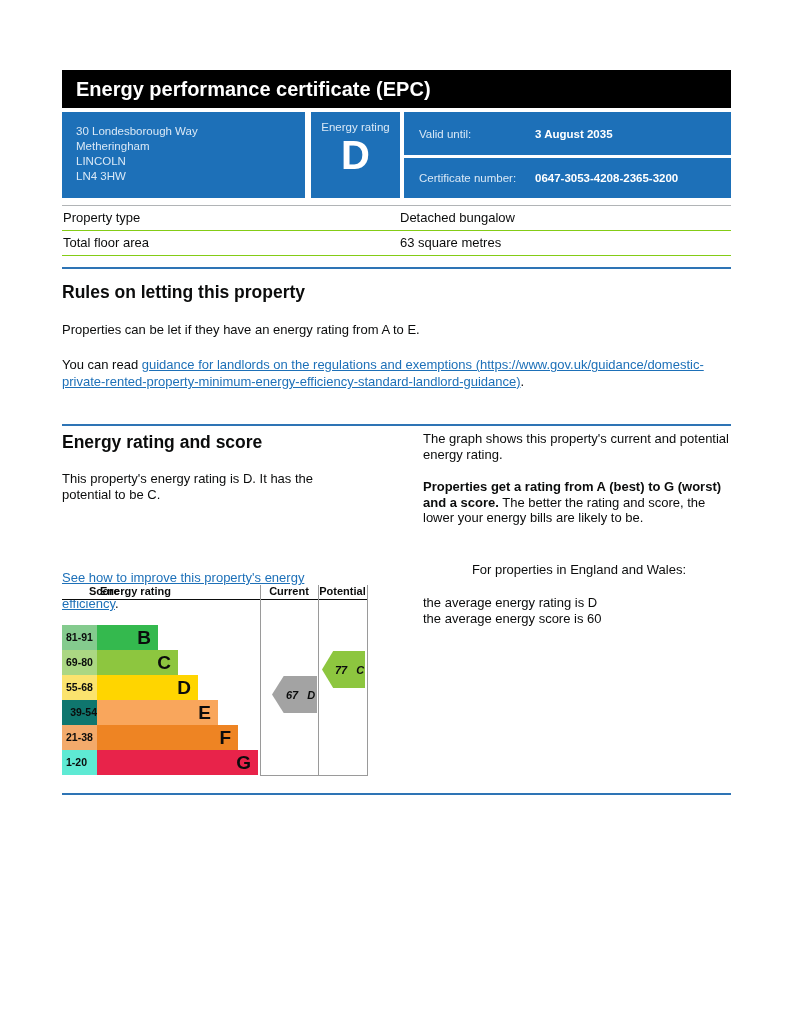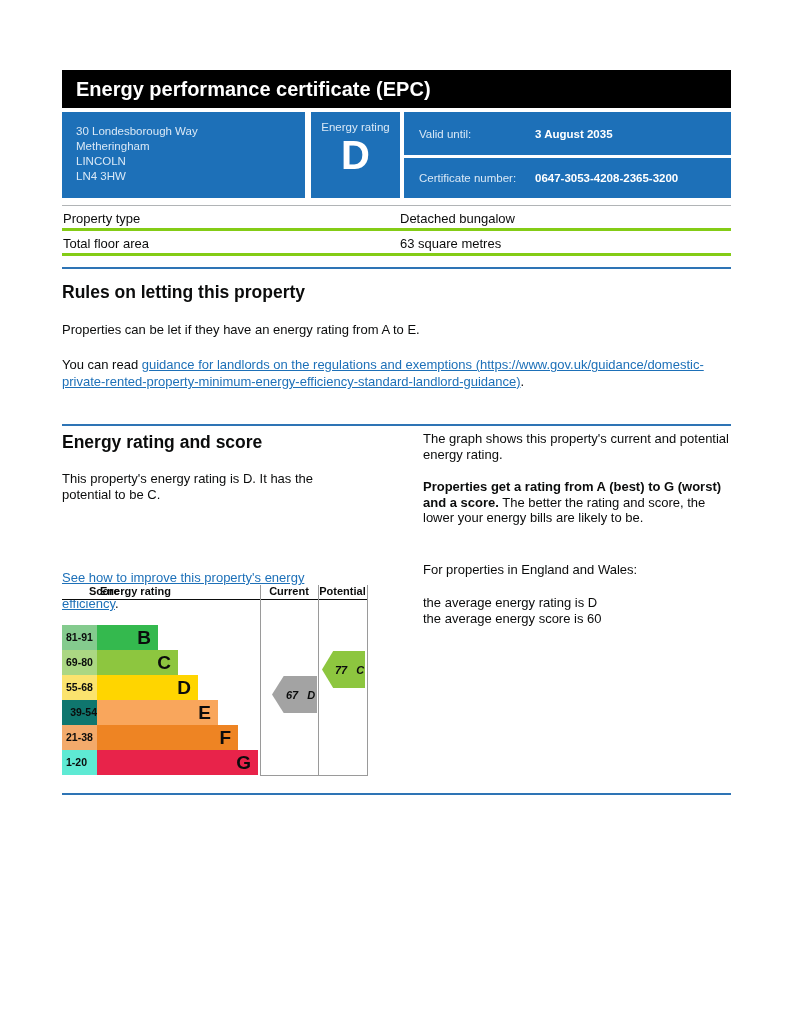--- a/index.html
+++ b/index.html
@@ -21,40 +21,40 @@
   .address-box { left:62px; top:112px; width:243px; height:86px; padding:12px 14px; line-height:15px; }
   .rating-box  { left:311px; top:112px; width:89px; height:86px; text-align:center; padding-top:9px; }
   .rating-box .big-letter { color:#fff; font-size:40px; font-weight:bold; line-height:44px; }
   .valid-box { left:404px; top:112px; width:327px; height:43px; }
   .cert-box  { left:404px; top:158px; width:327px; height:40px; }
   .kv-label { position:absolute; left:15px; top:50%; transform:translateY(-50%); }
   .kv-value { position:absolute; left:131px; top:50%; transform:translateY(-50%); color:#fff; font-weight:bold; }
 
   
   .prop-table { left:62px; top:205px; width:669px; border-top:1px solid #b1b4b6; }
-  .prop-row { display:flex; height:25px; line-height:25px; border-bottom:3px solid #84cc16; }
+  .prop-row { display:flex; height:25px; line-height:25px; border-bottom:1px solid #84cc16;align-items:flex-end; }
   .prop-row .lbl { width:338px; padding-left:1px; }
 
   .hr-blue { left:62px; width:669px; height:2px; background:#2e74b5; }
 
   h2.section { font-weight:bold; font-size:17.5px; }
   a { color:#1d70b8; text-decoration:underline; }
   p { line-height:16px; }
 
   .rules-head { left:62px; top:282px; }
   .rules-p1 { left:62px; top:322px; width:669px; }
   .rules-p2 { left:62px; top:356px; width:669px; line-height:17px; }
 
   .energy-head { left:62px; top:432px; }
   .left-p1 { left:62px; top:471px; width:300px; }
   .left-link { left:62px; top:529px; width:300px; line-height:26px;margin-top:36px; }
 
   .right-p1 { left:423px; top:431px; width:312px; line-height:15.5px; }
   .right-p2 { left:423px; top:479px; width:312px; line-height:15.5px; }
-  .right-p3 { left:423px; top:562px; width:312px; }
+  .right-p3 { left:423px; top:562px; width:312px;text-align:center; }
   .right-p4 { left:423px; top:595px; width:312px; line-height:15.5px; }
 
   
   .chart { left:62px; top:585px; width:306px; height:191px; font-size:11px; }
   .chart-header { position:absolute; left:0; top:0; width:306px; height:15px;
     border-bottom:1px solid #0b0c0c; font-weight:bold; }
   .chart-header .h-score    { position:absolute; left:3px;margin-left:24px; }
   .chart-header .h-rating   { position:absolute; left:38px; }
   .chart-header .h-current  { position:absolute; left:198px; width:58px; text-align:center; }
   .chart-header .h-potential{ position:absolute; left:256px; width:49px; text-align:center; }

